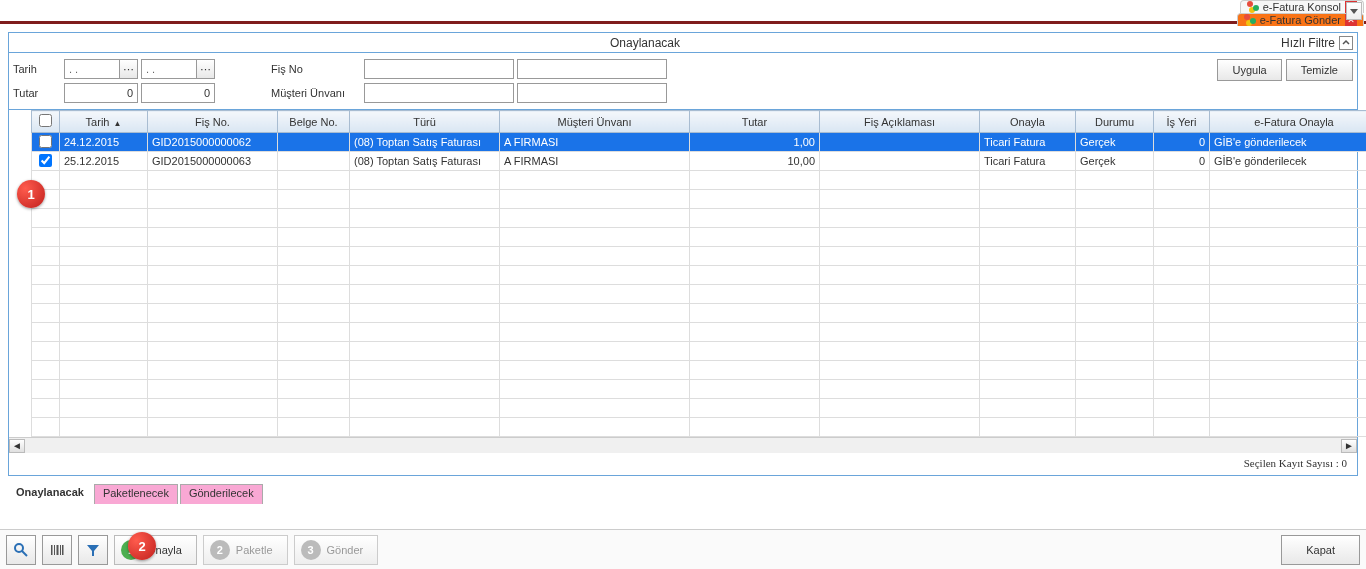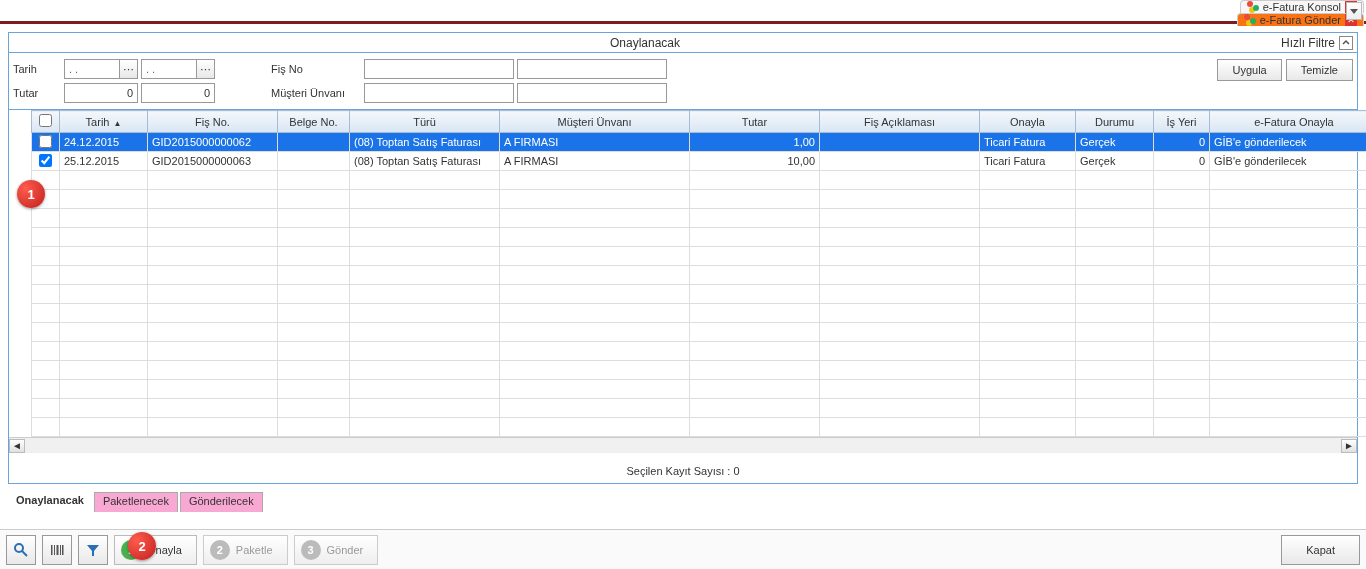--- a/index.html
+++ b/index.html
@@ -169,21 +169,21 @@
     background:#f0f0f0;
   }
   .hscroll .arrow {
     width:16px; height:14px; border:1px solid #bbb; background:linear-gradient(#fff,#e0e0e0);
     display:flex; align-items:center; justify-content:center; font-size:10px; cursor:pointer;
   }
   .hscroll .track { flex:1; }
 
   
   .panel-footer {
-    display:flex; justify-content:center; padding:12px 10px 6px;
+    display:flex; justify-content:flex-end; padding:4px 10px 6px;font-family:Liberation Serif, serif;
   }
 
   
   .subtabs {
     display:flex; height:20px; margin-left:8px;
   }
   .subtab {
     border:1px solid #aaa; border-bottom:none;
     padding:2px 8px; margin-right:2px;
     background:#f9a8d4; cursor:pointer;

